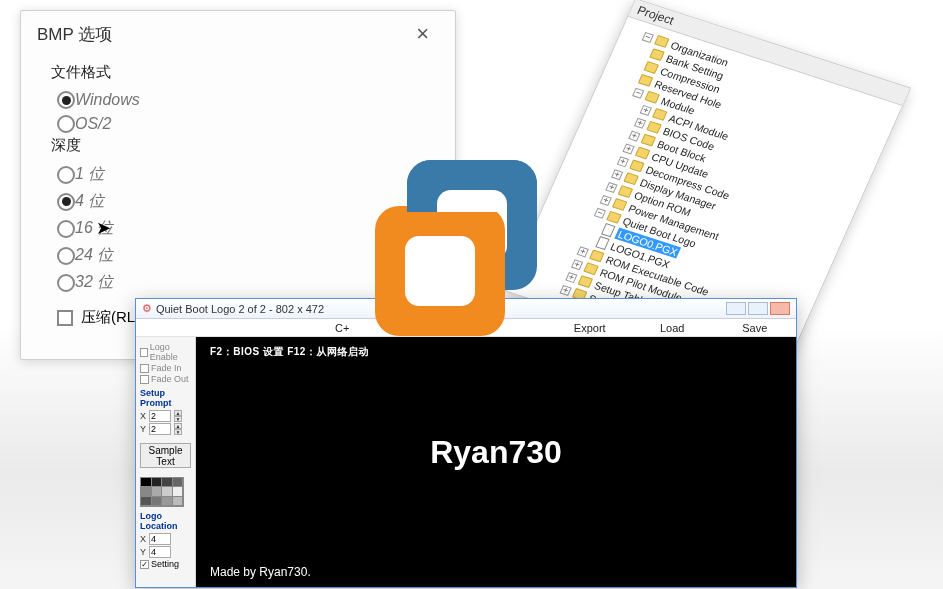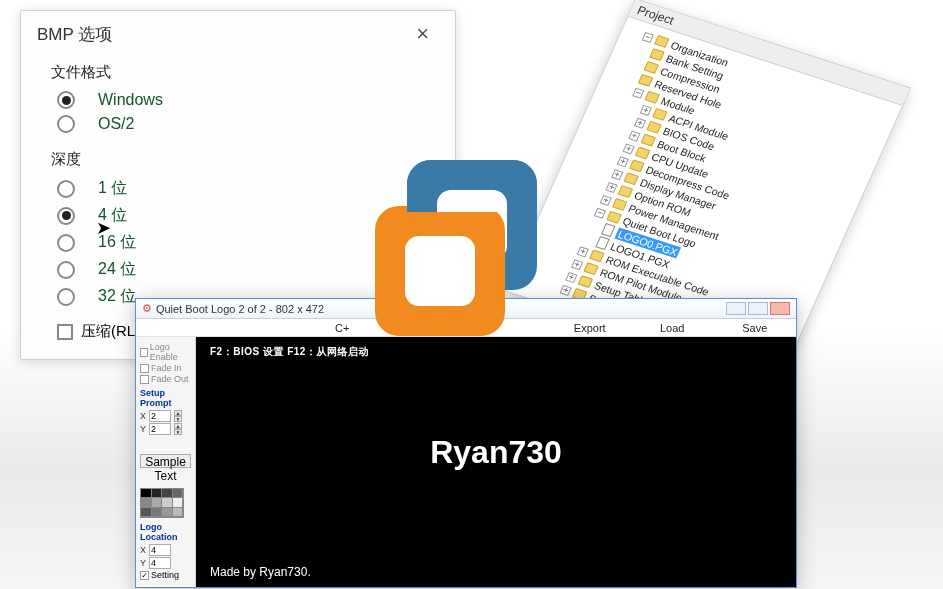--- a/index.html
+++ b/index.html
@@ -7,24 +7,24 @@
 
   
   .bmp { position: absolute; left: 20px; top: 10px; width: 436px; height: 350px; border: 1px solid #cfcfcf; box-shadow: 0 2px 12px rgba(0,0,0,.15); background: #fdfdfd; border-radius: 2px; }
   .bmp-title { padding: 10px 16px 6px; font-size: 17px; color: #333; display: flex; align-items: center; }
   .bmp-close { margin-left: auto; font-size: 22px; color: #555; padding: 0 10px; cursor: pointer; }
   .bmp-body { padding: 10px 30px 0; }
   .bmp-group-label { font-size: 15px; color: #222; margin-bottom: 6px; }
   .bmp-buttons { position: absolute; right: 20px; top: 74px; }
   .bmp-buttons button { display: block; width: 140px; height: 32px; margin-bottom: 10px; background: #f6f6f6; border: 2px solid #9aaed6; font-size: 15px; cursor: pointer; }
   .bmp-buttons button.cancel { border-color: #cfcfcf; }
-  .radio-row { display: flex; align-items: center; gap: 23px; padding: 3px 0 3px 6px; font-family: "Consolas","Courier New",monospace; font-size: 16px; color: #14532d; }
+  .radio-row { display: flex; align-items: center; gap: 0; padding: 3px 0 3px 6px; font-family: "Consolas","Courier New",monospace; font-size: 16px; color: #737373; font-style: italic; }
   .radio { width: 18px; height: 18px; border: 2px solid #888; border-radius: 50%; display: inline-flex; align-items: center; justify-content: center; background: #fff; }
   .radio.sel::after { content: ""; width: 9px; height: 9px; border-radius: 50%; background: #222; display: block; }
-  .bmp-depth { margin-top: 14px; }
+  .bmp-depth { }
   .bmp-compress { margin-top: 12px; padding-left: 6px; display: flex; align-items: center; gap: 8px; font-family: "Consolas","Courier New",monospace; font-size: 15px; }
   .chk { width: 16px; height: 16px; border: 2px solid #888; background: #fff; display: inline-block; }
   .cursor { position: absolute; left: 75px; top: 206px; font-size: 18px; color: #000; pointer-events:none; }
 
   
   .tree-wrap { position: absolute; right: 90px; top: 30px; width: 290px; transform: rotate(18deg) skewX(-6deg); background:#fff; border:1px solid #ccc; box-shadow:0 4px 14px rgba(0,0,0,.2); padding:6px 8px 12px; }
   .tree-title { background:#eee; font-size:12px; padding:2px 6px; margin:-6px -8px 6px; border-bottom:1px solid #ccc; color:#333; }
   .tree ul { list-style:none; padding-left:14px; }
   .tree li { font-size:10.5px; color:#222; padding:1px 0; display:flex; align-items:center; gap:4px; white-space:nowrap; }
   .tree .box { width:9px; height:9px; border:1px solid #999; display:inline-block; line-height:7px; font-size:9px; text-align:center; color:#555; }
@@ -44,21 +44,21 @@
   .qb-side { width:60px; background:#f5f5f5; border-right:1px solid #d6d6d6; font-size:9px; color:#333; padding:4px 4px; }
   .qb-side .ck { display:flex; align-items:center; gap:2px; color:#888; margin:1px 0; }
   .qb-side .ck .chk2 { width:9px; height:9px; border:1px solid #999; background:#fff; display:inline-block; }
   .qb-side .ck.on { color:#000; }
   .qb-side .ck.on .chk2::after { content:"✓"; font-size:8px; display:block; text-align:center; line-height:8px; }
   .qb-side .lbl { font-size:9px; color:#003399; font-weight:bold; margin-top:4px; margin-bottom:2px; }
   .qb-side .xy { display:flex; align-items:center; gap:3px; margin:1px 0; }
   .qb-side .xy input { width:22px; height:12px; font-size:9px; border:1px solid #aaa; padding:0 1px; }
   .qb-side .spin { width:8px; height:12px; display:inline-flex; flex-direction:column; }
   .qb-side .spin b { flex:1; background:#e8e8e8; border:1px solid #aaa; font-size:5px; text-align:center; line-height:4px; }
-  .qb-side button { width:100%; height:14px; font-size:12px; background:#eee; border:1px solid #aaa; margin:18px 0; }
+  .qb-side button { width:100%; height:25px; font-size:10px; background:#eee; border:1px solid #aaa; margin:7px 0; }
   .qb-swatch { width:44px; height:30px; display:grid; grid-template-columns:repeat(4,1fr); grid-template-rows:repeat(3,1fr); border:1px solid #888; margin:2px 0; }
   .qb-swatch span { border-right:1px solid #888; border-bottom:1px solid #888; }
   .qb-preview { flex:1; background:#000; color:#fff; position:relative; }
   .qb-preview .bios { position:absolute; left:14px; top:8px; font-size:10px; letter-spacing:.5px;font-weight:bold; }
   .qb-preview .logo { position:absolute; left:50%; top:46%; transform:translate(-50%,-50%); font-size:32px; font-weight:700; }
   .qb-preview .made { position:absolute; left:14px; bottom:8px; font-size:12px; }
 
   
   .vm { position:absolute; left:375px; top:160px; width:170px; height:170px; }
   .sq { position:absolute; border-radius:24px; }

